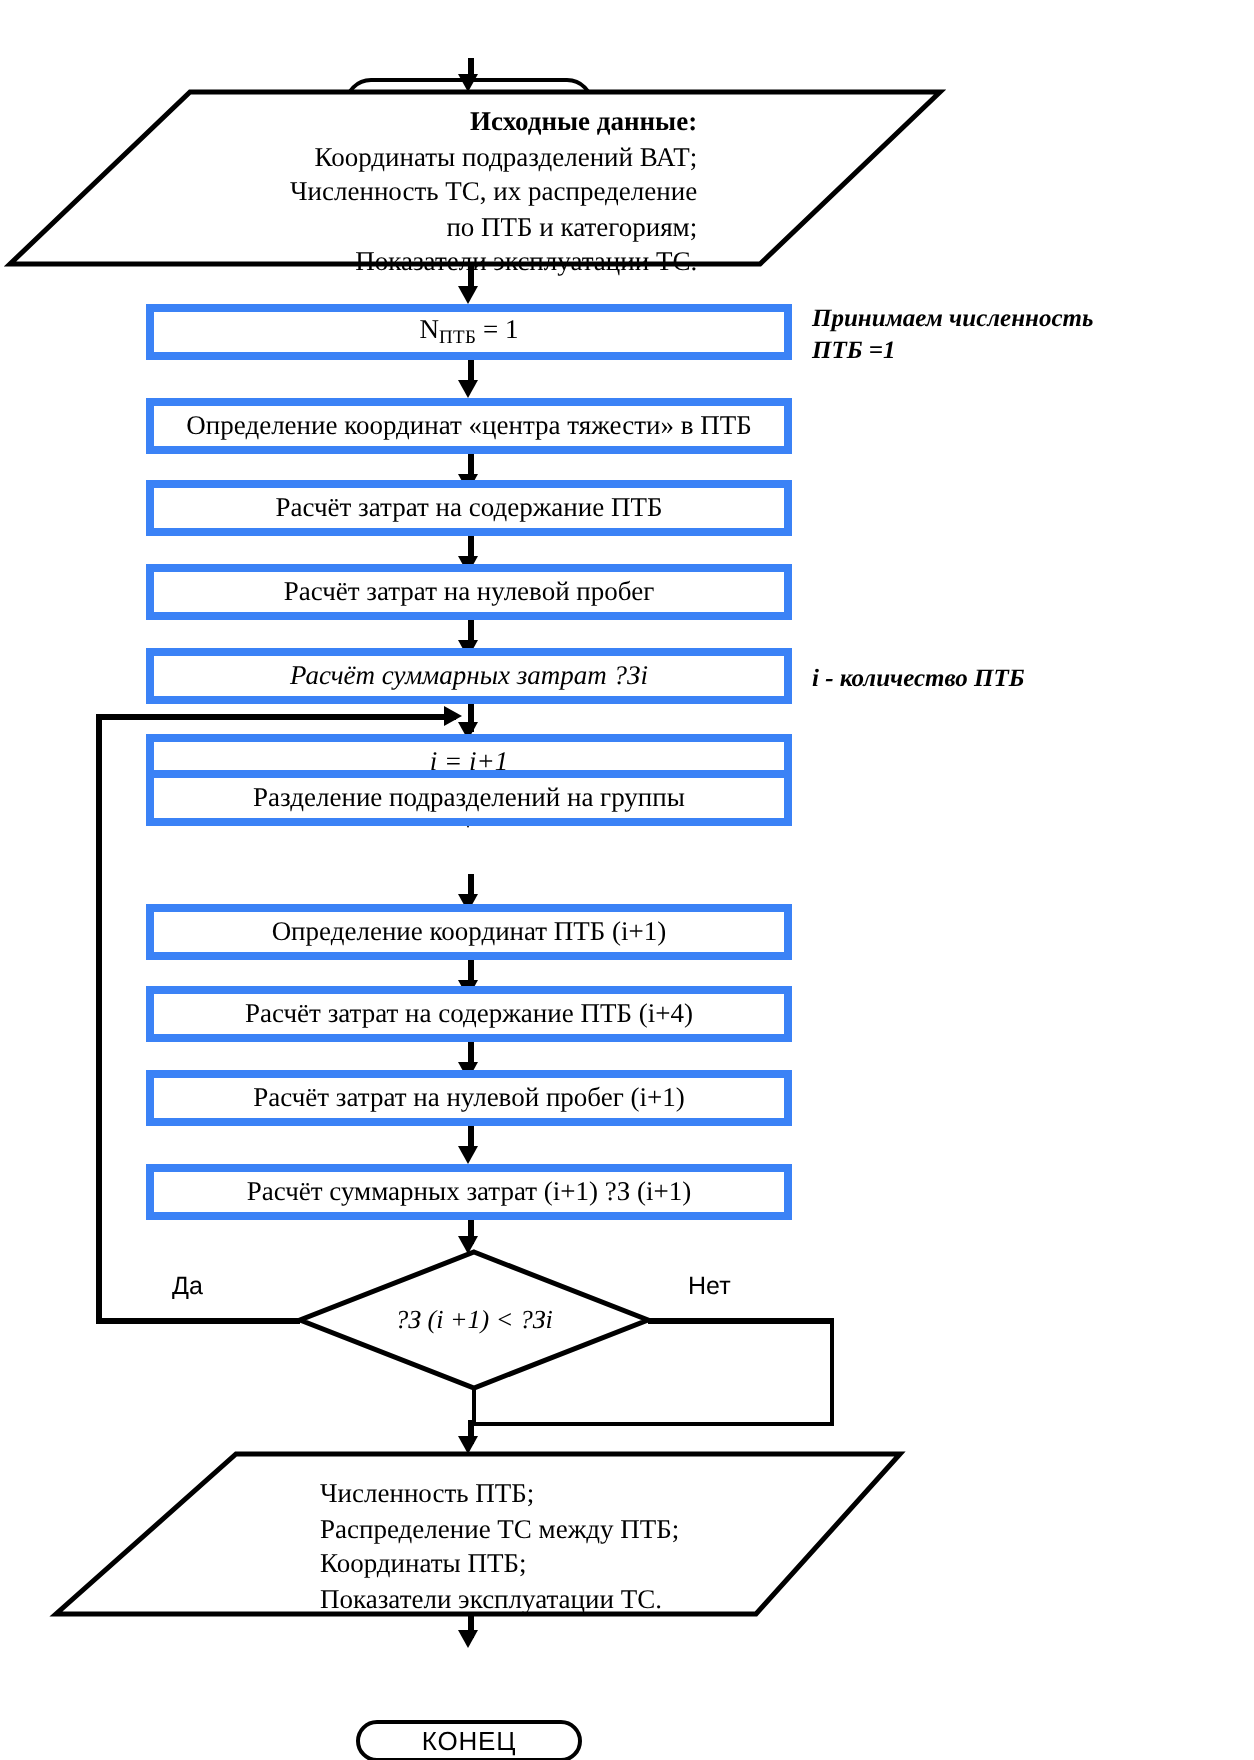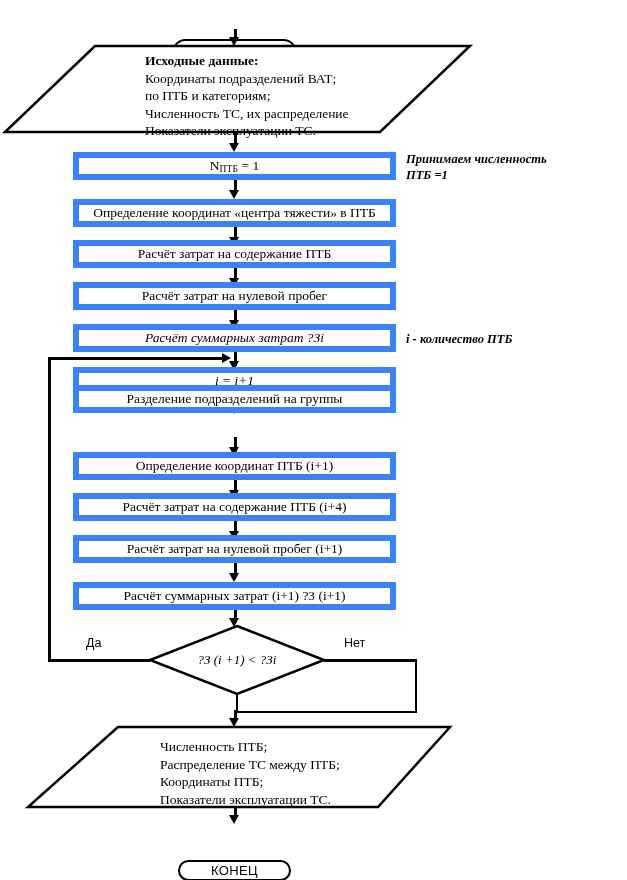--- a/index.html
+++ b/index.html
@@ -30,21 +30,21 @@
     font-family: "Liberation Sans", "DejaVu Sans", sans-serif;
     font-size: 13px;
     letter-spacing: 0.4px;
     background: #fff;
     box-sizing: border-box;
     margin-top: 37px;
   }
   
   .process {
     position: absolute;
-    border: 6px solid #3b82f6;
+    border: 4px solid #3b82f6;
     background: #fff;
     display: flex;
     align-items: center;
     justify-content: center;
     font-size: 13.5px;
     box-sizing: border-box;
     text-align: center;
     white-space: nowrap;
     font-family: Liberation Serif, serif;
   }
@@ -129,25 +129,25 @@
     <span>НАЧАЛО</span>
   </div>
 
   <div class="ln" style="left:233.5px; top:29px; width:3px; height:9px;"></div>
   <div class="arrow-down" style="left:229px; top:37px;"></div>
 
   <div class="io-wrap" style="left:0px; top:44px; width:480px; height:92px;">
     <svg width="480" height="92">
       <polygon points="95,2 470,2 380,88 5,88" fill="#ffffff" stroke="#000000" stroke-width="2.5"></polygon>
     </svg>
-    <div class="io-text" style="left:145px; top:8px;">
+    <div class="io-text" style="left:145px; top:8px;text-align:right;">
       <div class="hdr">Исходные данные:</div>
       <div>Координаты подразделений ВАТ;</div>
+      <div>Численность ТС, их распределение</div>
       <div>по ПТБ и категориям;</div>
-      <div>Численность ТС, их распределение</div>
       <div>Показатели эксплуатации ТС.</div>
     </div>
   </div>
 
   <div class="ln" style="left:233.5px; top:133px; width:3px; height:12px;"></div>
   <div class="arrow-down" style="left:229px; top:143px;"></div>
 
   <div class="process" style="left:73px; top:152px; width:323px; height:28px;">
     <span>
       <span>N</span><span class="sub">ПТБ</span><span> = 1</span>

